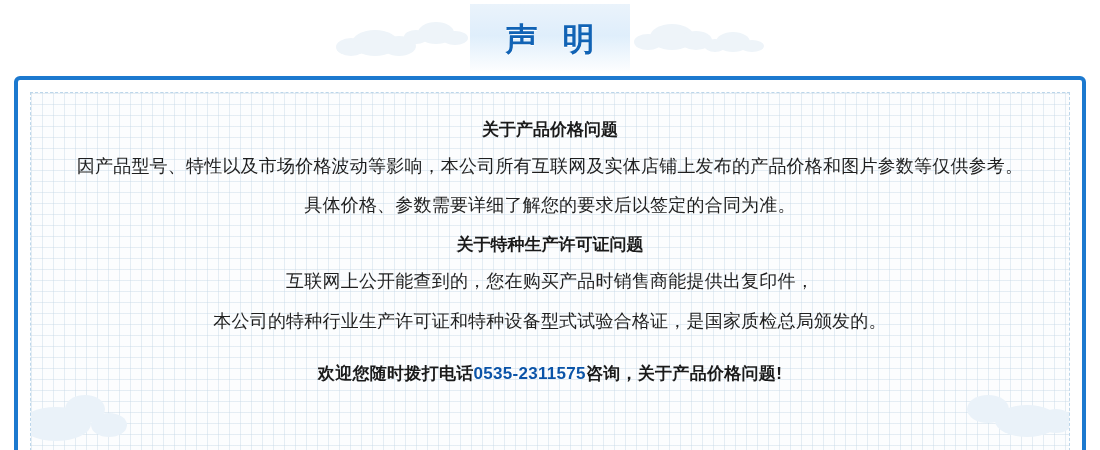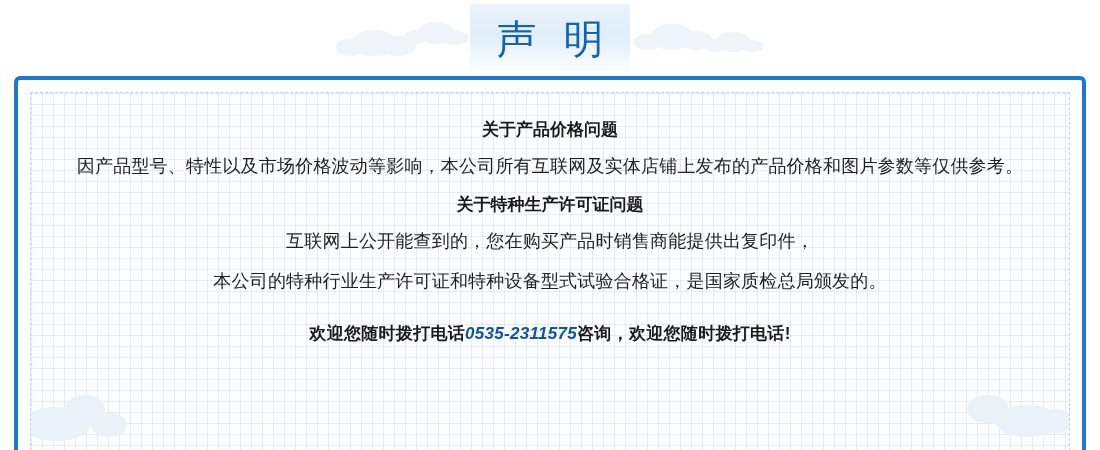--- a/index.html
+++ b/index.html
@@ -37,22 +37,22 @@
     width: 160px;
     height: 70px;
     background: linear-gradient(180deg, #eaf3fb 0%, #dfeefb 45%, #ffffff 100%);
     display: flex;
     align-items: center;
     justify-content: center;
     z-index: 3;
   }
 
   .title-text {
-    font-size: 40px;
-    font-weight: normal;
+    font-size: 32px;
+    font-weight: bold;
     letter-spacing: 8px;
     color: #1163b5;
     text-shadow: 0 1px 0 #ffffff;
     line-height: 1;
     padding-left: 8px;
   }
 
   
   .cloud {
     position: absolute;
@@ -169,21 +169,20 @@
     margin-top: 26px;
     font-size: 17px;
     font-weight: bold;
     color: #1a1a1a;
     letter-spacing: 0.3px;
   }
 
   .phone {
     color: #0b54a8;
     font-weight: bold;
-    font-style: italic;
   }
 </style>
 </head>
 <body>
 
 <div class="page">
 
   <div class="title-area">
     <span class="cloud cloud-a"></span>
     <span class="cloud cloud-b"></span>
@@ -200,29 +199,30 @@
 
       <span class="panel-cloud pc-left"></span>
       <span class="panel-cloud pc-right"></span>
 
       <div class="content">
 
         <h2 class="section-heading">关于产品价格问题</h2>
 
         <p class="para">因产品型号、特性以及市场价格波动等影响，本公司所有互联网及实体店铺上发布的产品价格和图片参数等仅供参考。</p>
 
+        <p class="para">具体价格、参数需要详细了解您的要求后以签定的合同为准。</p>
 
         <h2 class="section-heading second">关于特种生产许可证问题</h2>
 
         <p class="para">互联网上公开能查到的，您在购买产品时销售商能提供出复印件，</p>
 
         <p class="para">本公司的特种行业生产许可证和特种设备型式试验合格证，是国家质检总局颁发的。</p>
 
 
         <div class="footer-line">
-          <span>欢迎您随时拨打电话</span><span class="phone">0535-2311575</span><span>咨询，欢迎您随时拨打电话!</span>
+          <span>欢迎您随时拨打电话</span><span class="phone">0535-2311575</span><span>咨询，关于产品价格问题!</span>
         </div>
 
       </div>
     </div>
   </div>
 
 </div>
 
 </body></html>

